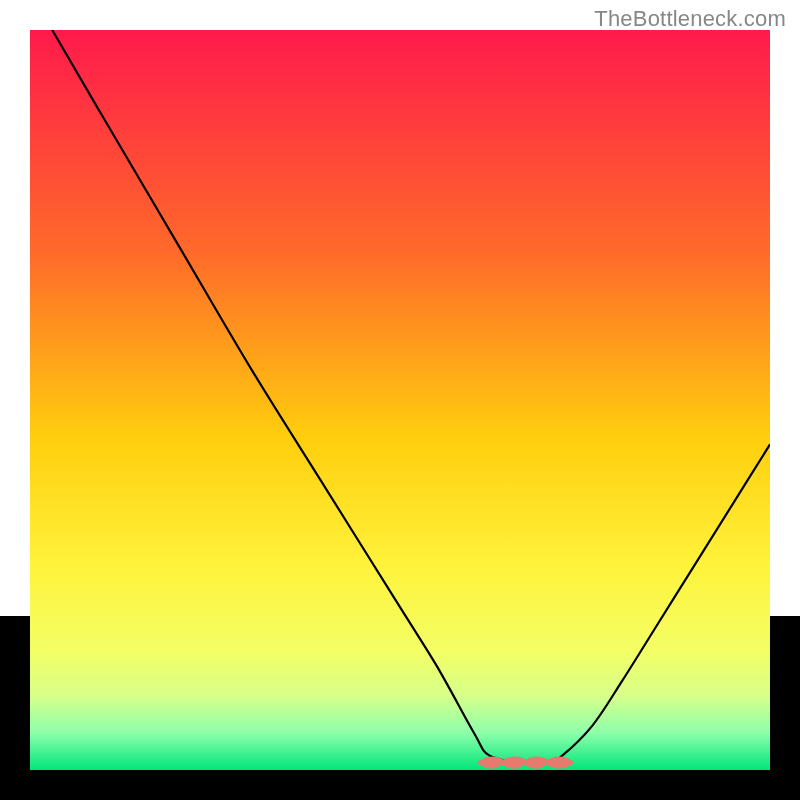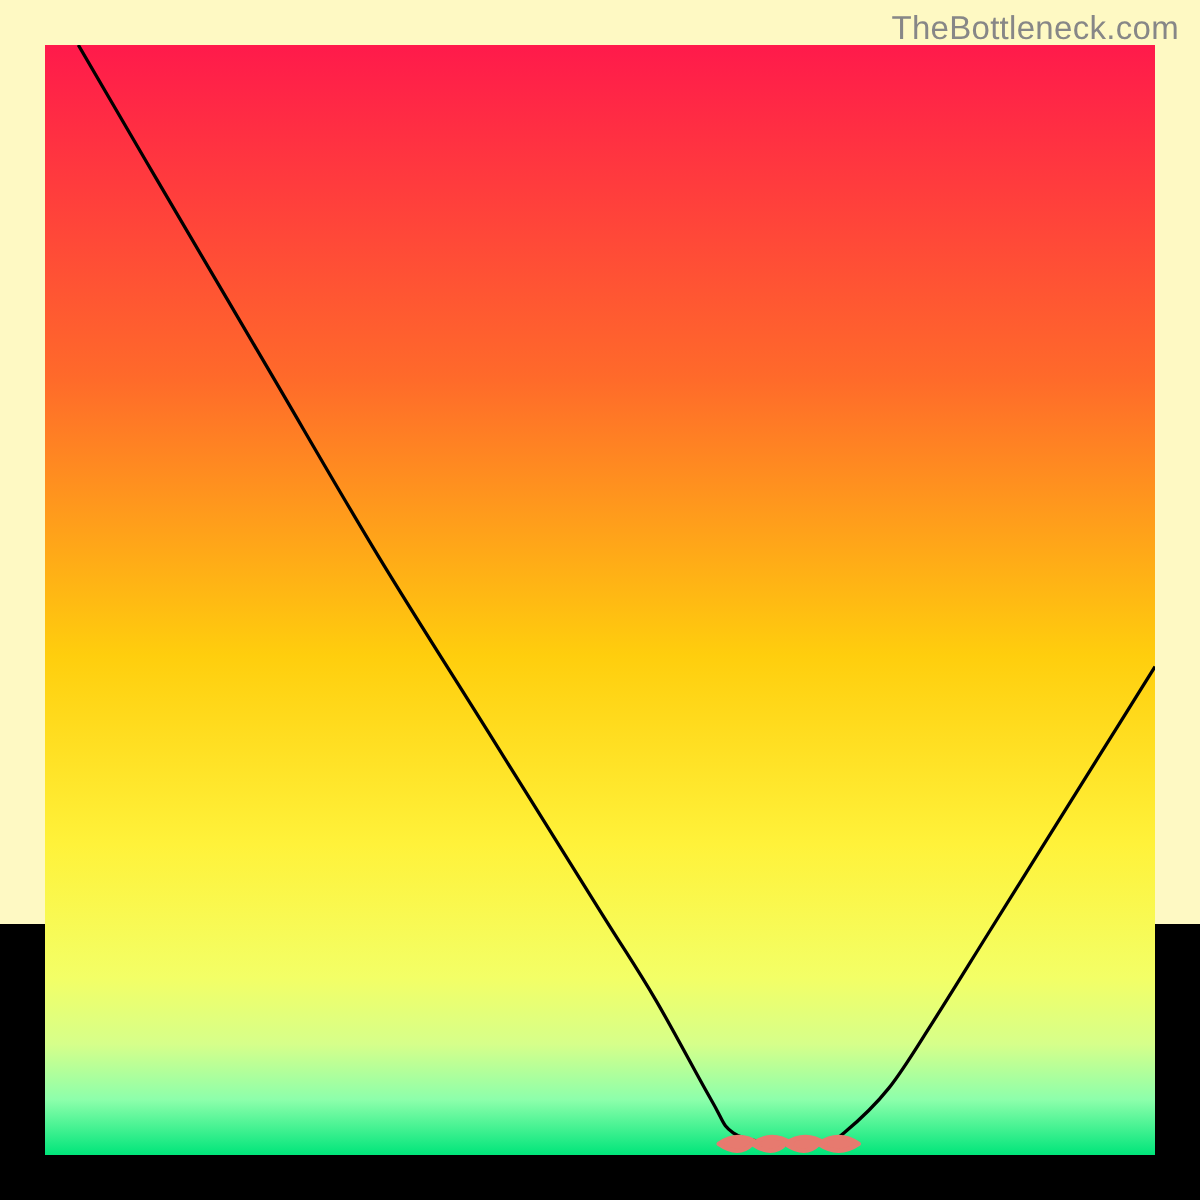--- a/index.html
+++ b/index.html
@@ -1,21 +1,21 @@
 <!DOCTYPE html>
 <html><head>
 <meta charset="utf-8">
 <style>
   * { margin: 0; padding: 0; box-sizing: border-box; }
   html, body { width: 800px; height: 800px; overflow: hidden; background: #000; }
   .container {
     position: relative;
     width: 800px;
     height: 616px;
-    background: #fef9c3;
+    background: #ffffff;
   }
   .watermark {
     position: absolute;
     top: 6px;
     right: 14px;
     color: #878787;
     font-family: Arial, Helvetica, sans-serif;
     font-size: 22px;
     font-weight: 500;
     letter-spacing: 0.2px;

